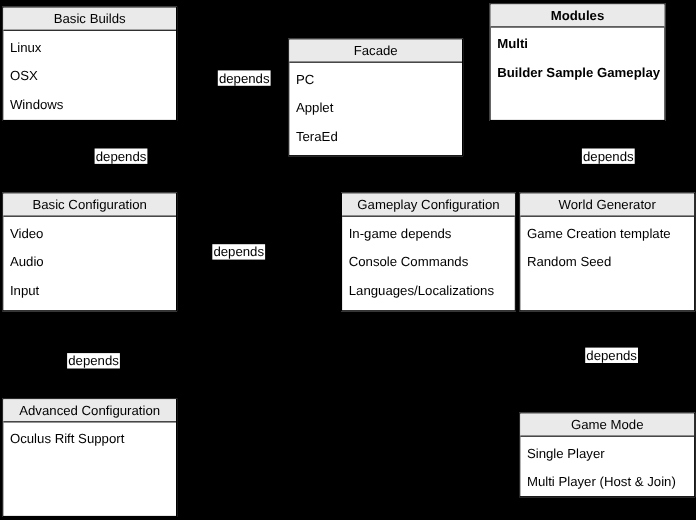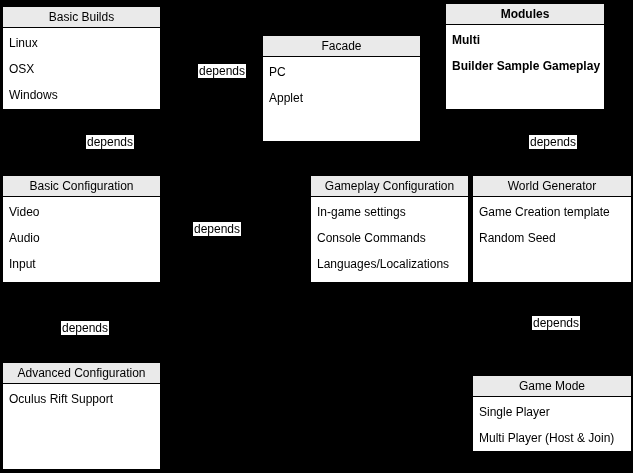--- a/index.html
+++ b/index.html
@@ -70,20 +70,21 @@
   </div>
     </div>
 
     <div class="box" style="left: 262px; top: 3px; width: 159px; height: 107px; margin-top: 32px;">
       <div class="box-header">Facade</div>
       <div class="box-body">
     <div class="box-item">PC</div>
 
     <div class="box-item">Applet</div>
 
+    <div class="box-item">TeraEd</div>
   </div>
     </div>
 
     <div class="box" style="left: 445px; top: 3px; width: 160px; height: 107px; font-weight: bold;">
       <div class="box-header">Modules</div>
       <div class="box-body">
     <div class="box-item">Multi</div>
 
 
     <div class="box-item">Builder Sample Gameplay</div>
@@ -97,21 +98,21 @@
 
     <div class="box-item">Audio</div>
 
     <div class="box-item">Input</div>
   </div>
     </div>
 
     <div class="box" style="left: 262px; top: 175px; width: 159px; height: 108px; margin-left: 48px;">
       <div class="box-header">Gameplay Configuration</div>
       <div class="box-body">
-    <div class="box-item">In-game settings</div>
+    <div class="box-item">In-game depends</div>
 
     <div class="box-item">Console Commands</div>
 
     <div class="box-item">Languages/Localizations</div>
   </div>
     </div>
 
     <div class="box" style="left: 472px; top: 175px; width: 160px; height: 108px;">
       <div class="box-header">World Generator</div>
       <div class="box-body">

